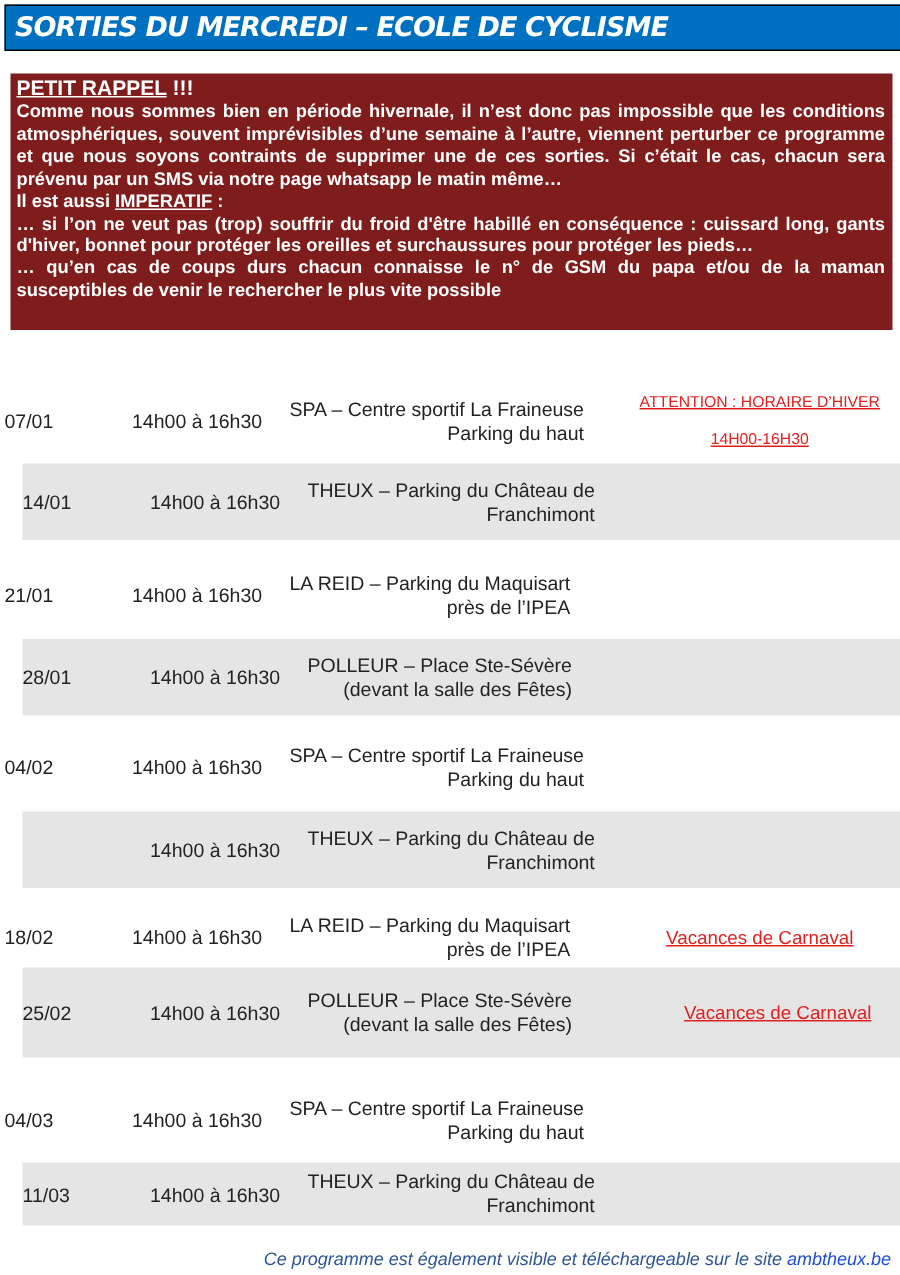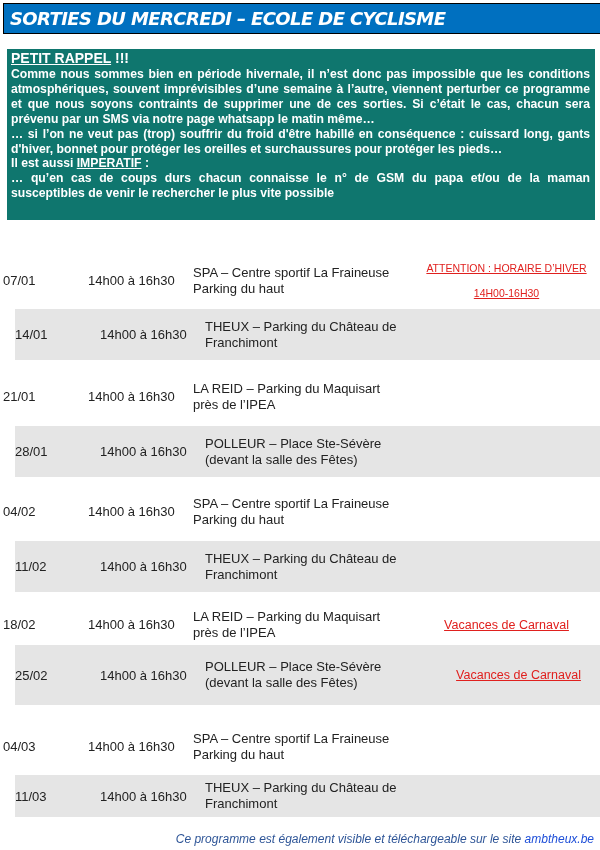--- a/index.html
+++ b/index.html
@@ -5,55 +5,55 @@
     html, body { margin: 0; padding: 0; background: #ffffff; }
     body { width: 600px; height: 850px; position: relative; overflow: hidden; font-family: "Liberation Sans", sans-serif; }
     .title-bar {
       position: absolute; left: 3px; top: 3px; width: 600px; height: 31px;
       background: #0070c0; border: 1px solid #000; box-sizing: border-box;
       color: #fff; font-family: "DejaVu Sans", sans-serif; font-weight: bold; font-style: italic;
       font-size: 18px; line-height: 29px; padding-left: 6px; letter-spacing: -0.6px;
     }
     .rappel {
       position: absolute; left: 7px; top: 49px; width: 588px; height: 171px;
-      background: #0f766e; color: #ffffff; box-sizing: border-box;
+      background: #7f1d1d; color: #ffffff; box-sizing: border-box;
       padding: 1px 5px 0 4px; font-family: "Liberation Sans", sans-serif; font-weight: bold;
       font-size: 12.2px; line-height: 14.9px; text-align: justify;
     }
     .rappel .head { font-size: 14px; line-height: 17px; }
     .rappel u { text-decoration: underline; }
     .rappel p { margin: 0; }
     .schedule { position: absolute; left: 3px; top: 255px; width: 597px; }
     .row {
       position: absolute; left: 0; width: 597px; height: 51px;
       font-family: "Liberation Sans", sans-serif; font-size: 13px; color: #222;
     }
     .row.alt { background: #e5e5e5; margin-left: 12px; }
     .cell { position: absolute; top: 0; height: 100%; display: flex; align-items: center; }
     .c-date { left: 0; width: 80px; }
     .c-time { left: 85px; width: 105px; }
-    .c-place { left: 190px; width: 230px; line-height: 16px; }
+    .c-place { left: 190px; width: 230px; line-height: 16px; text-align: right; }
     .c-note { left: 410px; width: 187px; justify-content: center; text-align: center; color: #e0201e; font-size: 12.5px; text-decoration: underline; }
     .c-note .small { font-size: 10.5px; line-height: 25px; }
     .footer {
       position: absolute; right: 6px; top: 832px; color: #2e5597;
       font-style: italic; font-size: 12px; font-family: "Liberation Sans", sans-serif;
     }
     .footer a { color: #1d4ed8; }
   </style>
 </head>
 <body>
 
 <div class="title-bar">SORTIES DU MERCREDI – ECOLE DE CYCLISME</div>
 
 <div class="rappel">
   <p class="head"><u>PETIT RAPPEL</u><span> !!!</span></p>
   <p>Comme nous sommes bien en période hivernale, il n’est donc pas impossible que les conditions atmosphériques, souvent imprévisibles d’une semaine à l’autre, viennent perturber ce programme et que nous soyons contraints de supprimer une de ces sorties.  Si c’était le cas, chacun sera prévenu par un SMS  via notre page whatsapp  le matin même…</p>
+  <p><span>Il est aussi </span><u>IMPERATIF</u><span> :</span></p>
   <p>… si l’on ne veut pas (trop) souffrir du froid d'être habillé en conséquence : cuissard long, gants d'hiver, bonnet pour protéger les oreilles et surchaussures pour protéger les pieds…</p>
-  <p><span>Il est aussi </span><u>IMPERATIF</u><span> :</span></p>
   <p>… qu’en cas de coups durs chacun connaisse le n° de GSM du papa et/ou de la maman susceptibles de venir le rechercher le plus vite possible</p>
 </div>
 
 <div class="schedule">
   <div class="row" style="top:0px">
     <div class="cell c-date">07/01</div>
     <div class="cell c-time">14h00 à 16h30</div>
     <div class="cell c-place">
         <div>
           <div>SPA – Centre sportif La Fraineuse</div>
@@ -105,21 +105,20 @@
     <div class="cell c-time">14h00 à 16h30</div>
     <div class="cell c-place">
         <div>
           <div>SPA – Centre sportif La Fraineuse</div>
           <div>Parking du haut</div>
         </div>
       </div>
     <div class="cell c-note"></div>
   </div>
   <div class="row alt" style="top:286px">
-    <div class="cell c-date">11/02</div>
     <div class="cell c-time">14h00 à 16h30</div>
     <div class="cell c-place">
         <div>
           <div>THEUX – Parking du Château de</div>
           <div>Franchimont</div>
         </div>
       </div>
     <div class="cell c-note"></div>
   </div>
   <div class="row" style="top:344px">

